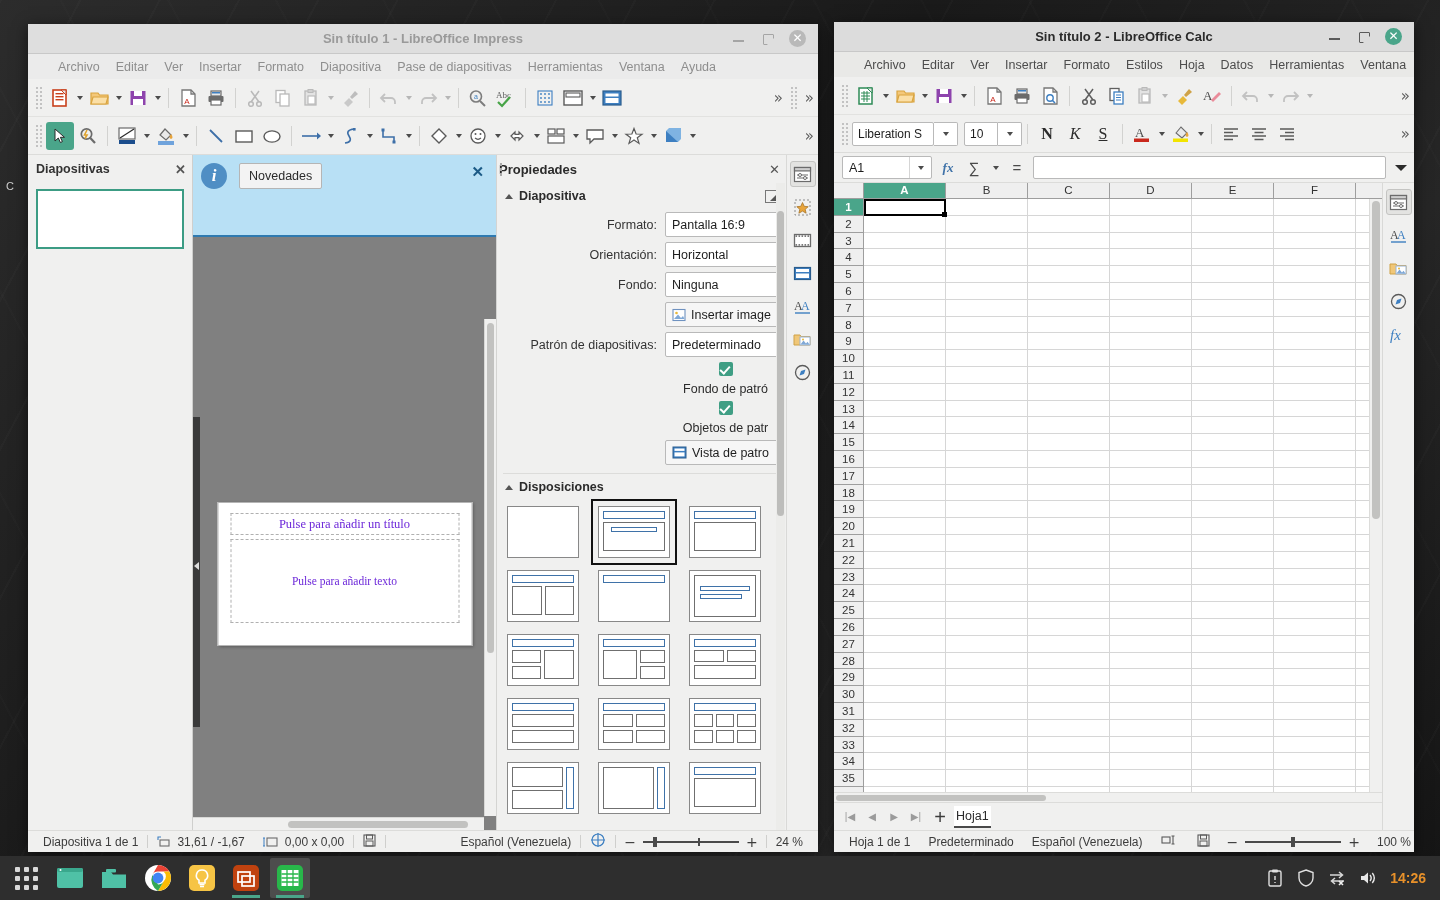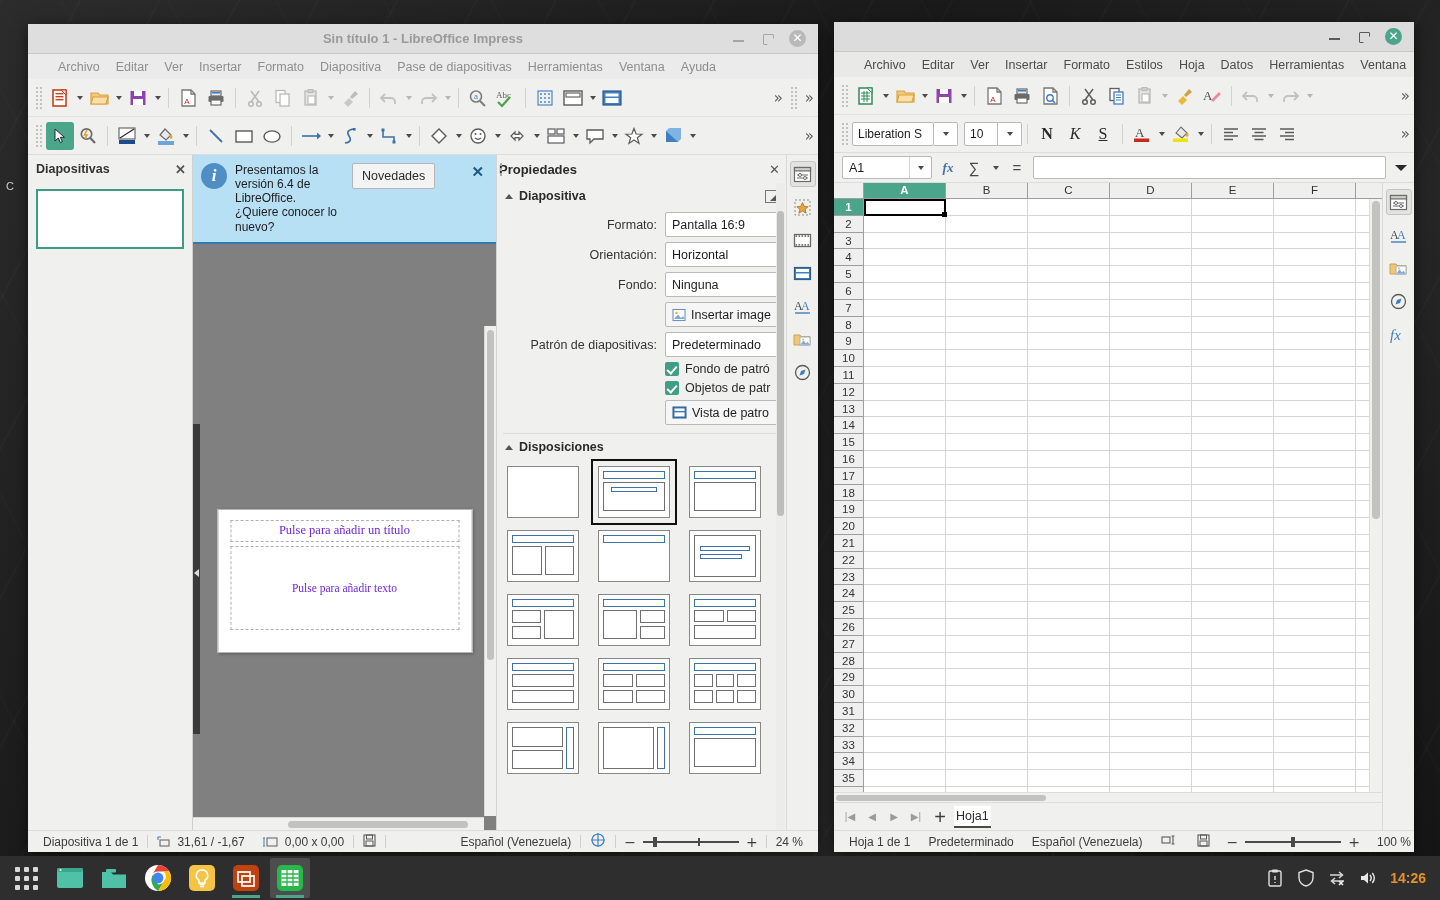--- a/index.html
+++ b/index.html
@@ -154,21 +154,21 @@
   .sect-head .t{ font-weight:bold; font-size:12.5px; color:#2b2b2b;}
   .sect-head .more{ margin-left:auto; width:13px;height:13px;border:1px solid #777; position:relative;}
   .sect-head .more::after{content:"";position:absolute;right:1px;bottom:1px;border-left:6px solid transparent;border-bottom:6px solid #555;}
   .prop-row{ display:flex; align-items:center; margin:5px 8px; gap:8px;}
   .prop-row .lbl{ width:152px; text-align:right; font-size:12.5px; color:#333;}
   .prop-row .fld{
     flex:1; height:25px; background:#fff; border:1px solid #b9b9b9; border-radius:2px;
     display:flex; align-items:center; padding:0 6px; font-size:12.5px; color:#1d1d1d; min-width:0;
   }
   .prop-row .fld.btn{ background:#f6f6f6; justify-content:flex-start; gap:5px;}
-  .chk-row{ display:flex; align-items:center; gap:6px; margin:5px 0 5px 168px;}
+  .chk-row{ display:flex; align-items:center; gap:6px; margin:5px 0 5px 168px;flex-direction:column;}
   .chk{ width:14px;height:14px;border-radius:2px;background:#3f9e84;position:relative;flex:0 0 14px;}
   .chk::after{ content:""; position:absolute; left:3.5px; top:1.5px; width:4px;height:8px;
     border:solid #fff; border-width:0 2px 2px 0; transform:rotate(42deg);}
   .chk-row .lbl{ font-size:12.5px; color:#2b2b2b; white-space:nowrap;}
   .layouts{ display:grid; grid-template-columns:repeat(3, 91px); gap:12px 0; padding:8px 8px 8px 10px;}
   .lay{ width:72px; height:52px; border:1px solid #888; background:#fff; padding:4px; position:relative;}
   .lay.sel{ outline:2px solid #111; outline-offset:5px;}
   .lay .bar{ background:#fff; border:1px solid #3f72a8; height:8px; margin-bottom:3px;}
   .lay .box{ background:#fff; border:1px solid #6f6f6f; }
   .deck-vscroll{ position:absolute; right:1px; top:0; bottom:0; width:9px; background:#ececea;}
@@ -534,21 +534,20 @@
         <div style="position:relative;">
 
           <div class="slide-thumb"></div>
         </div>
       </div>
     </div>
 
     <div class="edit-area">
       <div class="infobar">
         <div class="ib-icon">i</div>
-        <div class="ib-text">Presentamos la versión 6.4 de LibreOffice. ¿Quiere conocer lo nuevo?</div>
         <div class="ib-btn">Novedades</div>
         <div class="ib-close">✕</div>
       </div>
       <div class="canvas-wrap">
         <div class="splitter-l"></div>
         <div class="splitter-r"></div>
         <div class="slide-canvas">
           <div class="ph title">Pulse para añadir un título</div>
           <div class="ph content">Pulse para añadir texto</div>
         </div>
@@ -889,20 +888,21 @@
       <span class="zs-pm">+</span>
     </span>
     <span class="sb-sep"></span>
     <span class="sb-item">24 %</span>
   </div>
 </div>
 
 <div class="window" id="calc-window" style="left:834px; top:22px; width:580px; height:830px;">
 
   <div class="titlebar">
+    <div class="title-text">Sin título 2 - LibreOffice Calc</div>
     <div class="win-btns">
       <div class="wb min"></div>
       <div class="wb max"></div>
       <div class="wb close">✕</div>
     </div>
   </div>
 
   <div class="menubar" id="calc-menubar">
       <div class="menu-item">Archivo</div>
       <div class="menu-item">Editar</div>

